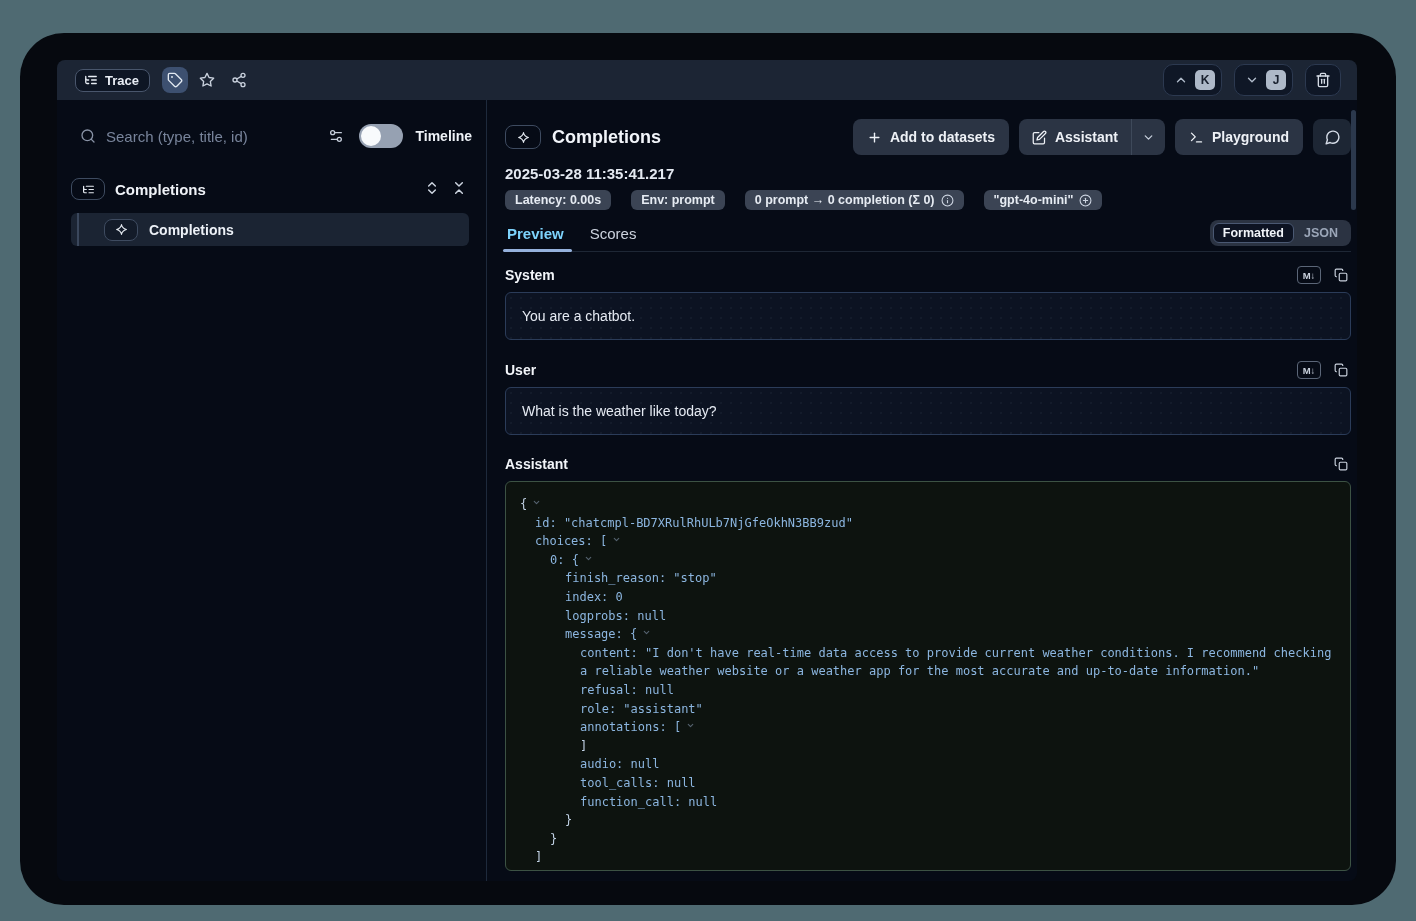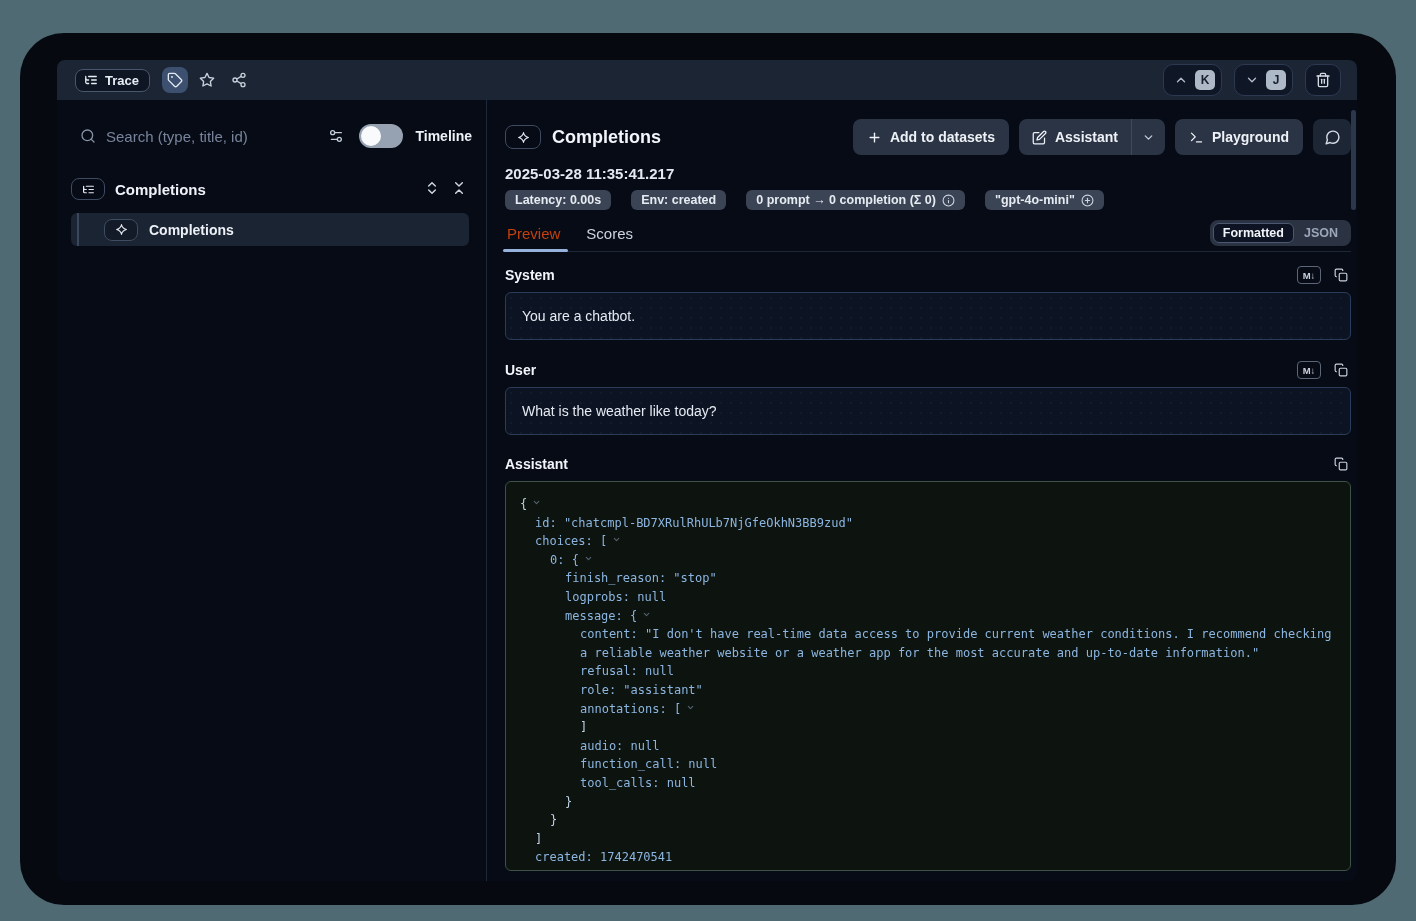--- a/index.html
+++ b/index.html
@@ -90,21 +90,21 @@
 
   .timestamp { color:#e4e9f1; font-size:15px; font-weight:600; margin-top:10px; }
   .pills { display:flex; align-items:center; gap:20px; margin-top:8px; }
   .pill { display:flex; align-items:center; gap:6px; background:#3b4454; border-radius:6px;
           padding:3px 10px; color:#e6ebf2; font-size:12.5px; font-weight:600; }
   .pill svg { width:13px; height:13px; color:#ccd4e0; }
 
   .tabs-row { display:flex; align-items:flex-end; margin-top:10px; border-bottom:1px solid #1e2735;
               padding-bottom:0; position:relative; height:32px; }
   .tab { font-size:15px; padding:0 2px 9px 2px; margin-right:22px; cursor:pointer; position:relative; }
-  .tab.active { color:#c2410c; font-weight:400; }
+  .tab.active { color:#7dd3fc; font-weight:700; }
   .tab.active .underline { position:absolute; left:-2px; right:-6px; bottom:-1px; height:3px;
                            background:#95b1dc; border-radius:2px; }
   .tab.inactive { color:#ccd3de; font-weight:500; }
   .tabs-spacer { flex:1; }
   .segmented { display:flex; align-items:flex-end; background:#2b3342; border-radius:8px;
                padding:3px; margin-bottom:5px; }
   .seg { font-size:12.5px; font-weight:600; padding:2px 9px; border-radius:6px; cursor:pointer; }
   .seg.active { background:#0d1322; border:1px solid #4a5872; color:#f1f4f9; }
   .seg.inactive { color:#9ba6b8; border:1px solid transparent; }
 
@@ -300,21 +300,21 @@
         </div>
       </div>
 
       <div class="timestamp">2025-03-28 11:35:41.217</div>
 
       <div class="pills">
         <div class="pill">
           <span>Latency: 0.00s</span>
         </div>
         <div class="pill">
-          <span>Env: created</span>
+          <span>Env: prompt</span>
         </div>
         <div class="pill">
           <span>0 prompt → 0 completion (Σ 0)</span>
           <svg viewBox="0 0 24 24" fill="none" stroke="currentColor" stroke-width="2" stroke-linecap="round">
               <circle cx="12" cy="12" r="10"></circle>
               <path d="M12 16v-4"></path>
               <path d="M12 8h.01"></path>
             </svg>
         </div>
         <div class="pill">
@@ -384,34 +384,35 @@
                   <path d="m6 9 6 6 6-6"></path>
                 </svg></span></div>
             <div class="cl" style="padding-left: 29px;"><span>id: "chatcmpl-BD7XRulRhULb7NjGfeOkhN3BB9zud"</span></div>
             <div class="cl" style="padding-left: 29px;"><span>choices: [</span><span class="caret"><svg viewBox="0 0 24 24" fill="none" stroke="currentColor" stroke-width="3" stroke-linecap="round" stroke-linejoin="round">
                   <path d="m6 9 6 6 6-6"></path>
                 </svg></span></div>
             <div class="cl" style="padding-left: 44px;"><span>0: {</span><span class="caret"><svg viewBox="0 0 24 24" fill="none" stroke="currentColor" stroke-width="3" stroke-linecap="round" stroke-linejoin="round">
                   <path d="m6 9 6 6 6-6"></path>
                 </svg></span></div>
             <div class="cl" style="padding-left: 59px;"><span>finish_reason: "stop"</span></div>
+            <div class="cl" style="padding-left: 59px;"><span>index: 0</span></div>
             <div class="cl" style="padding-left: 59px;"><span>logprobs: null</span></div>
             <div class="cl" style="padding-left: 59px;"><span>message: {</span><span class="caret"><svg viewBox="0 0 24 24" fill="none" stroke="currentColor" stroke-width="3" stroke-linecap="round" stroke-linejoin="round">
                   <path d="m6 9 6 6 6-6"></path>
                 </svg></span></div>
             <div class="cl" style="padding-left: 74px;"><span>content: "I don't have real-time data access to provide current weather conditions. I recommend checking a reliable weather website or a weather app for the most accurate and up-to-date information."</span></div>
             <div class="cl" style="padding-left: 74px;"><span>refusal: null</span></div>
             <div class="cl" style="padding-left: 74px;"><span>role: "assistant"</span></div>
             <div class="cl" style="padding-left: 74px;"><span>annotations: [</span><span class="caret"><svg viewBox="0 0 24 24" fill="none" stroke="currentColor" stroke-width="3" stroke-linecap="round" stroke-linejoin="round">
                   <path d="m6 9 6 6 6-6"></path>
                 </svg></span></div>
             <div class="cl br" style="padding-left: 74px;"><span>]</span></div>
             <div class="cl" style="padding-left: 74px;"><span>audio: null</span></div>
+            <div class="cl" style="padding-left: 74px;"><span>tool_calls: null</span></div>
             <div class="cl" style="padding-left: 74px;"><span>function_call: null</span></div>
-            <div class="cl" style="padding-left: 74px;"><span>tool_calls: null</span></div>
             <div class="cl br" style="padding-left: 59px;"><span>}</span></div>
             <div class="cl br" style="padding-left: 44px;"><span>}</span></div>
             <div class="cl br" style="padding-left: 29px;"><span>]</span></div>
             <div class="cl" style="padding-left: 29px;"><span>created: 1742470541</span></div>
           </div>
       </div>
 
       <div class="scroll-thumb"></div>
     </div>
   </div>

